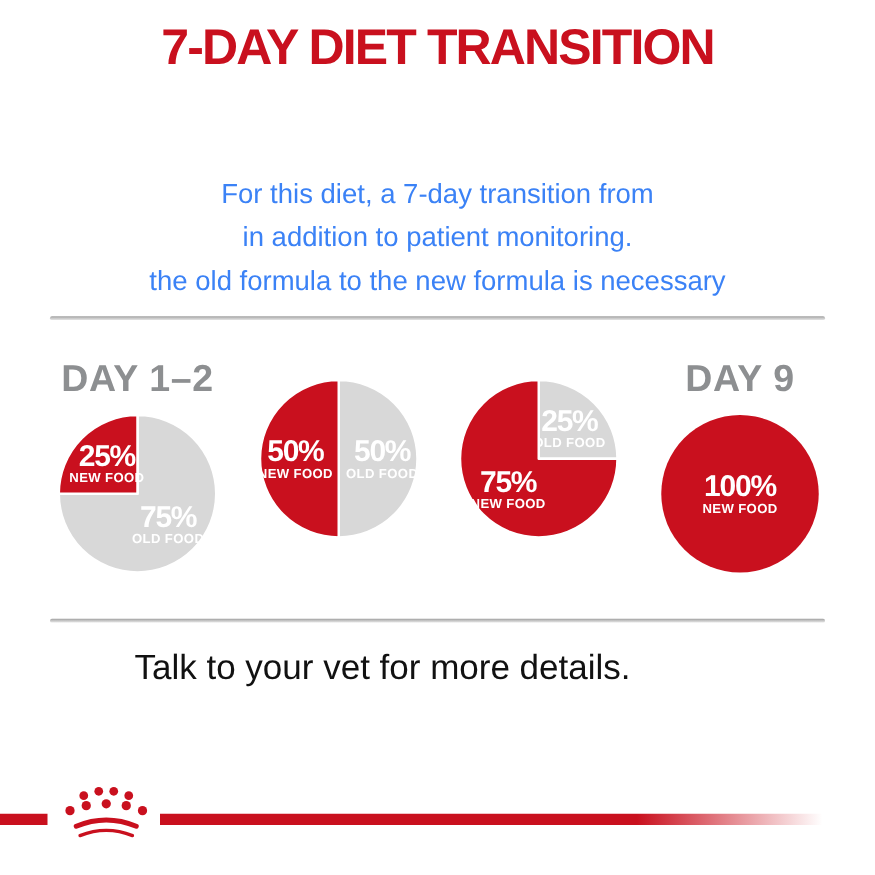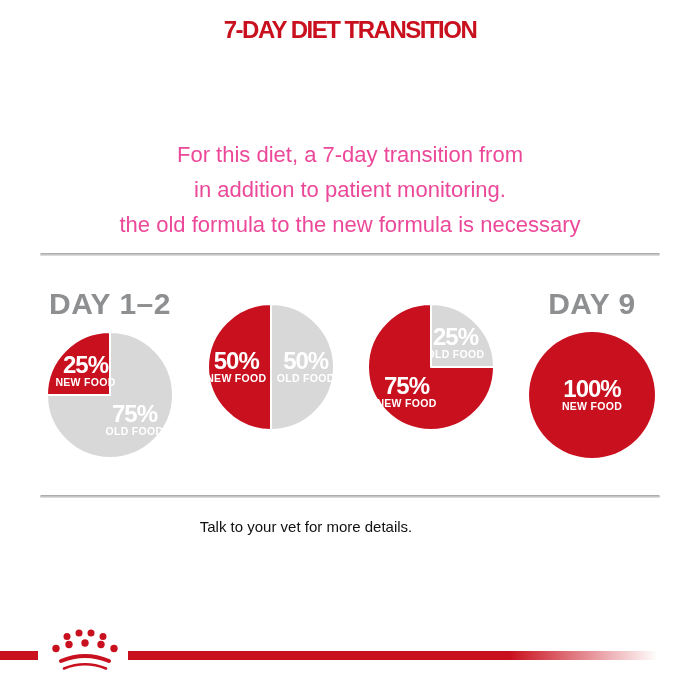--- a/index.html
+++ b/index.html
@@ -2,26 +2,26 @@
 <html style="--red: #c9101e; --day-gray: #8d8f91;"><head>
 <meta charset="utf-8">
 <style>
   html,body{margin:0;padding:0;background:#ffffff;}
   .canvas{
     position:relative;width:700px;height:700px;background:#ffffff;overflow:hidden;
     font-family:"Liberation Sans",sans-serif;
   }
   .title{
     position:absolute;top:16px;left:0;width:700px;text-align:center;
-    font-size:24px;font-weight:bold;letter-spacing:-1.5px;margin:0;
+    font-size:40px;font-weight:bold;letter-spacing:-1.5px;margin:0;
     color:var(--red);
   }
   .intro{
     position:absolute;top:137px;left:0;width:700px;text-align:center;
-    font-size:22px;line-height:35px;color:#ec4899;margin:0;
+    font-size:22px;line-height:35px;color:#3b82f6;margin:0;
   }
   .intro span{display:block;}
   .divider{
     position:absolute;left:40px;width:620px;height:3px;border-radius:2px;
     background:linear-gradient(180deg,#9f9f9f 0%,#c9c9c9 55%,#e4e4e4 100%);
   }
   .divider.top{top:253px;}
   .divider.bottom{top:495px;}
   .day{
     position:absolute;top:290px;width:160px;text-align:center;
@@ -33,21 +33,21 @@
   .day-label{
     font-size:30px;font-weight:bold;letter-spacing:0.5px;line-height:28px;
     color:var(--day-gray);
   }
   .pie{display:block;margin:12px auto 0 auto;}
   .pie text{font-family:"Liberation Sans",sans-serif;font-weight:bold;fill:#ffffff;}
   .pie .pct{font-size:24px;letter-spacing:-1px;}
   .pie .sub{font-size:10.5px;letter-spacing:0.3px;}
   .vet-note{
     position:absolute;top:518px;left:0;width:612px;text-align:center;
-    font-size:15px;color:#111111;margin:0;
+    font-size:28px;color:#111111;margin:0;
   }
   .brand-bar-left{
     position:absolute;top:651px;left:0;width:38px;height:9px;
     background:var(--red);
   }
   .brand-bar-right{
     position:absolute;top:651px;left:128px;width:530px;height:9px;
     background:linear-gradient(to right,var(--red) 0%,var(--red) 72%,transparent 100%);
   }
   .crown{

